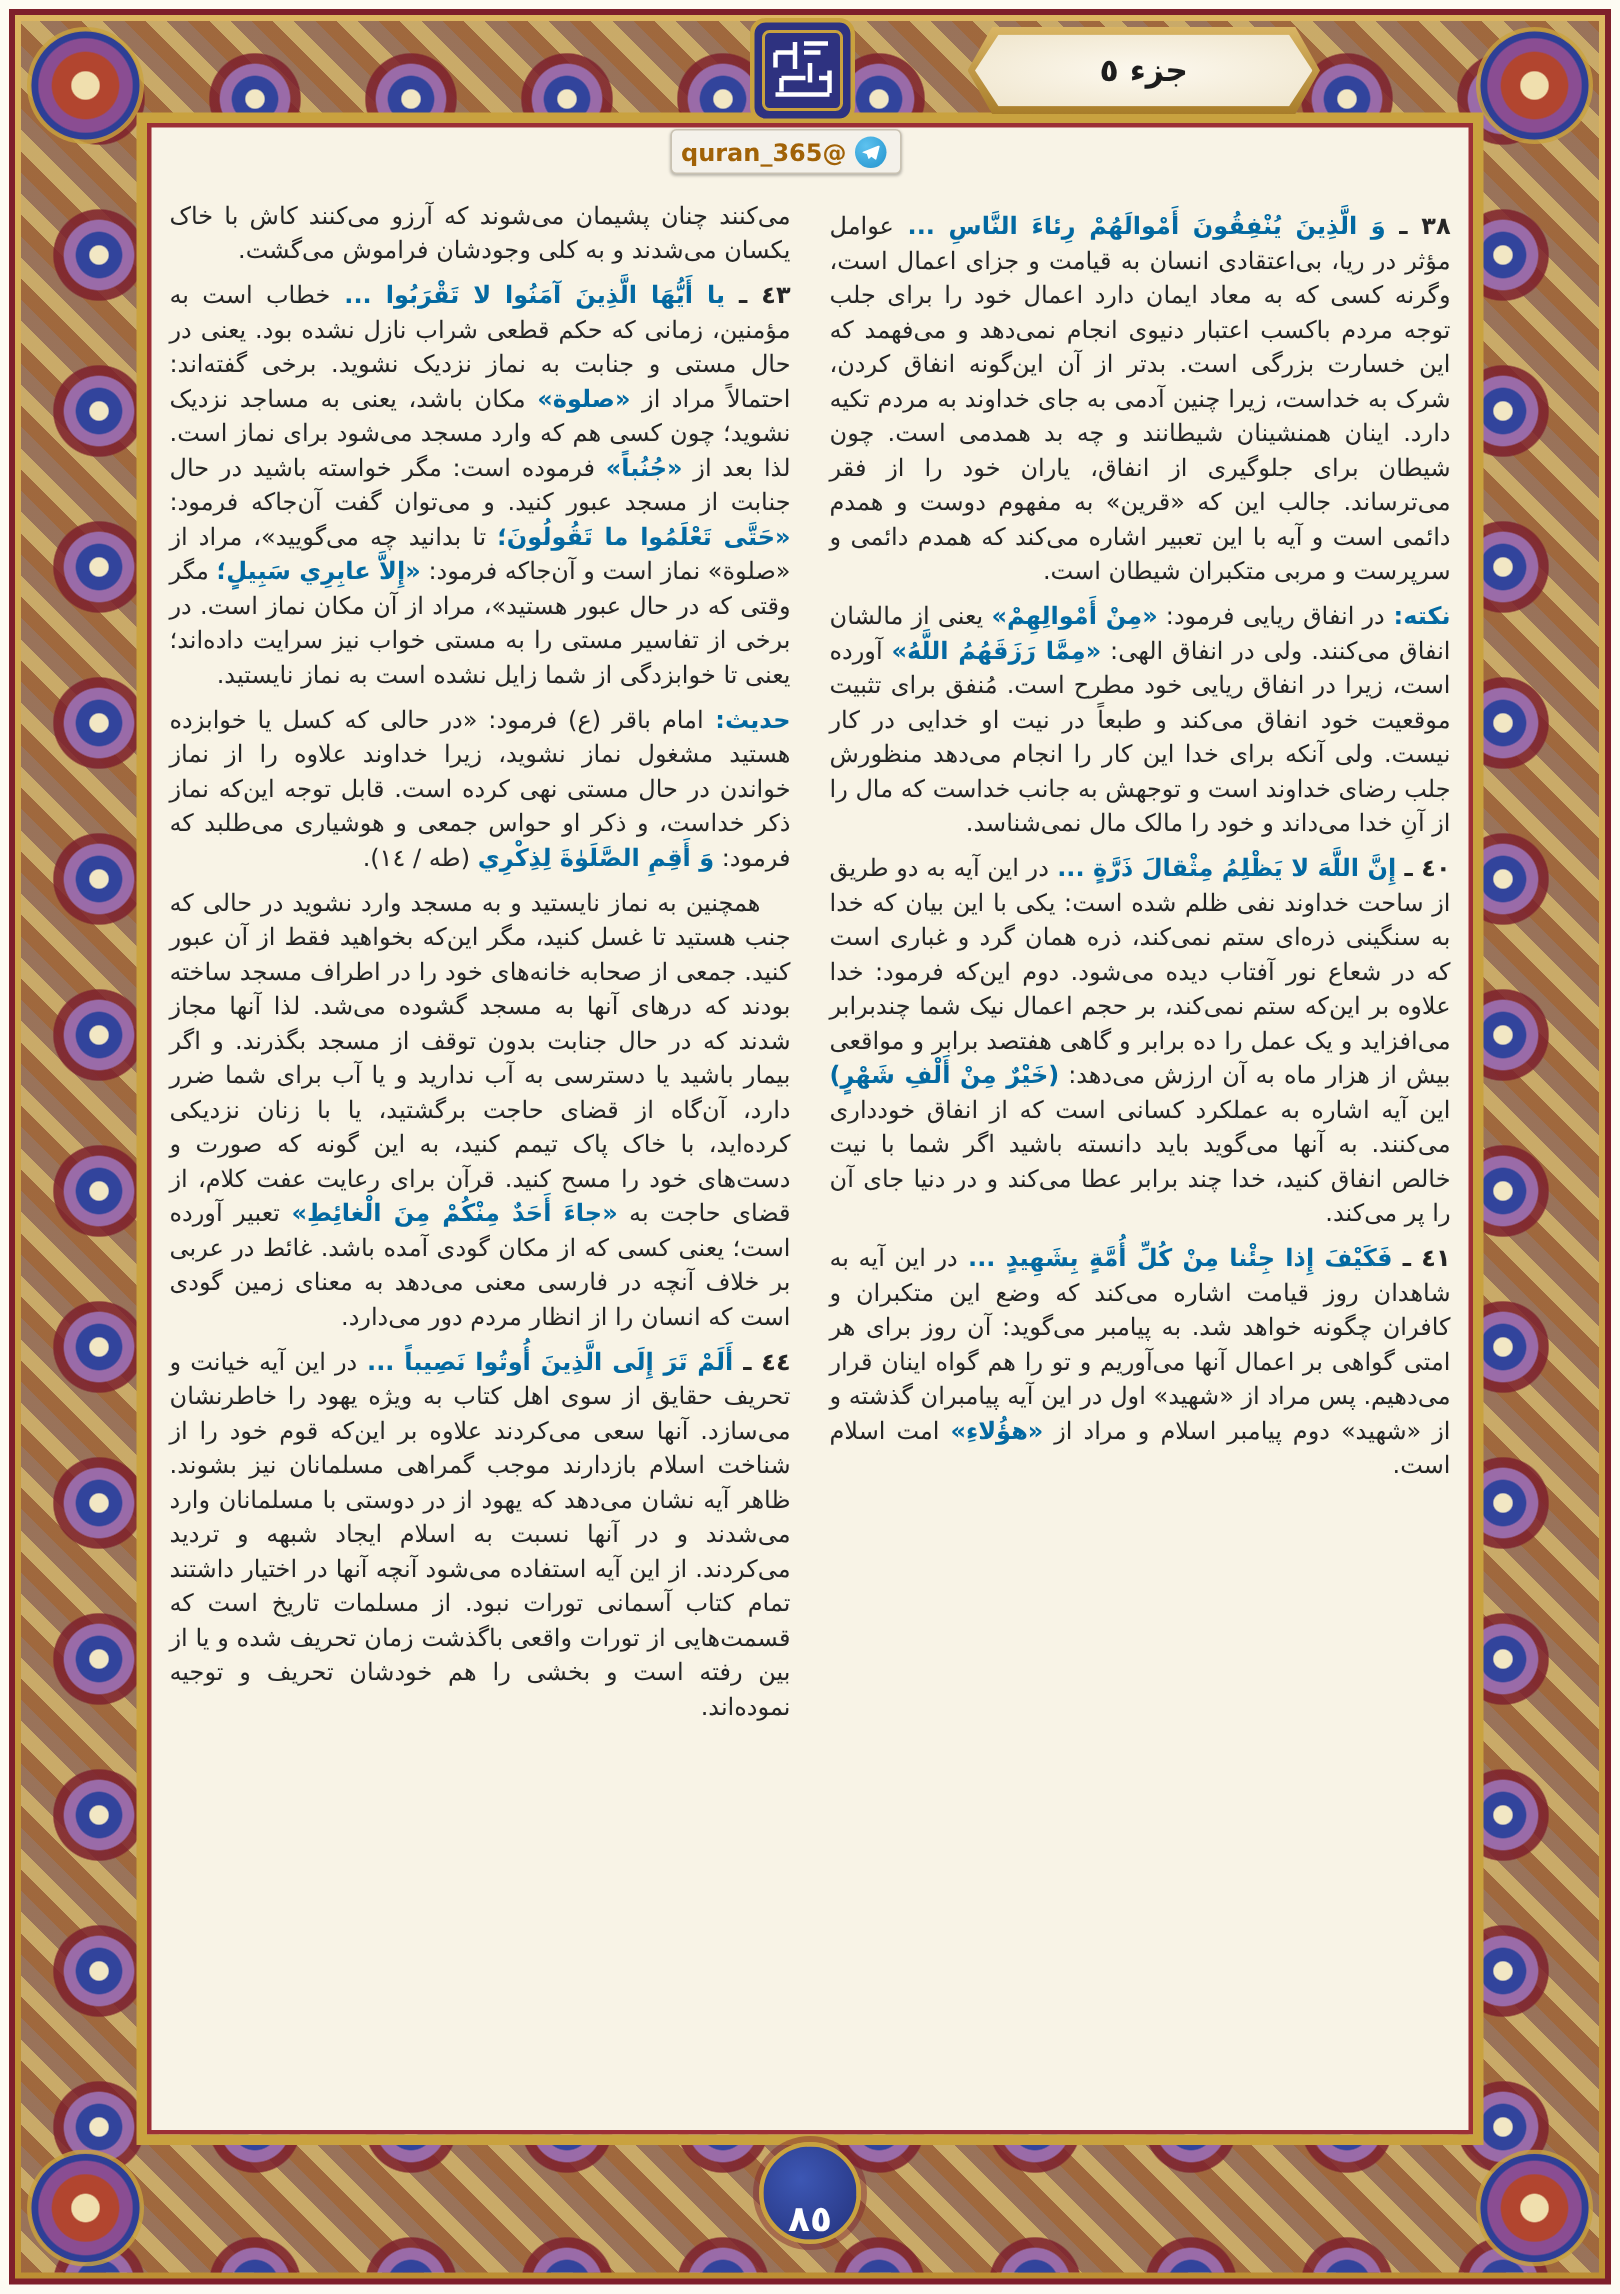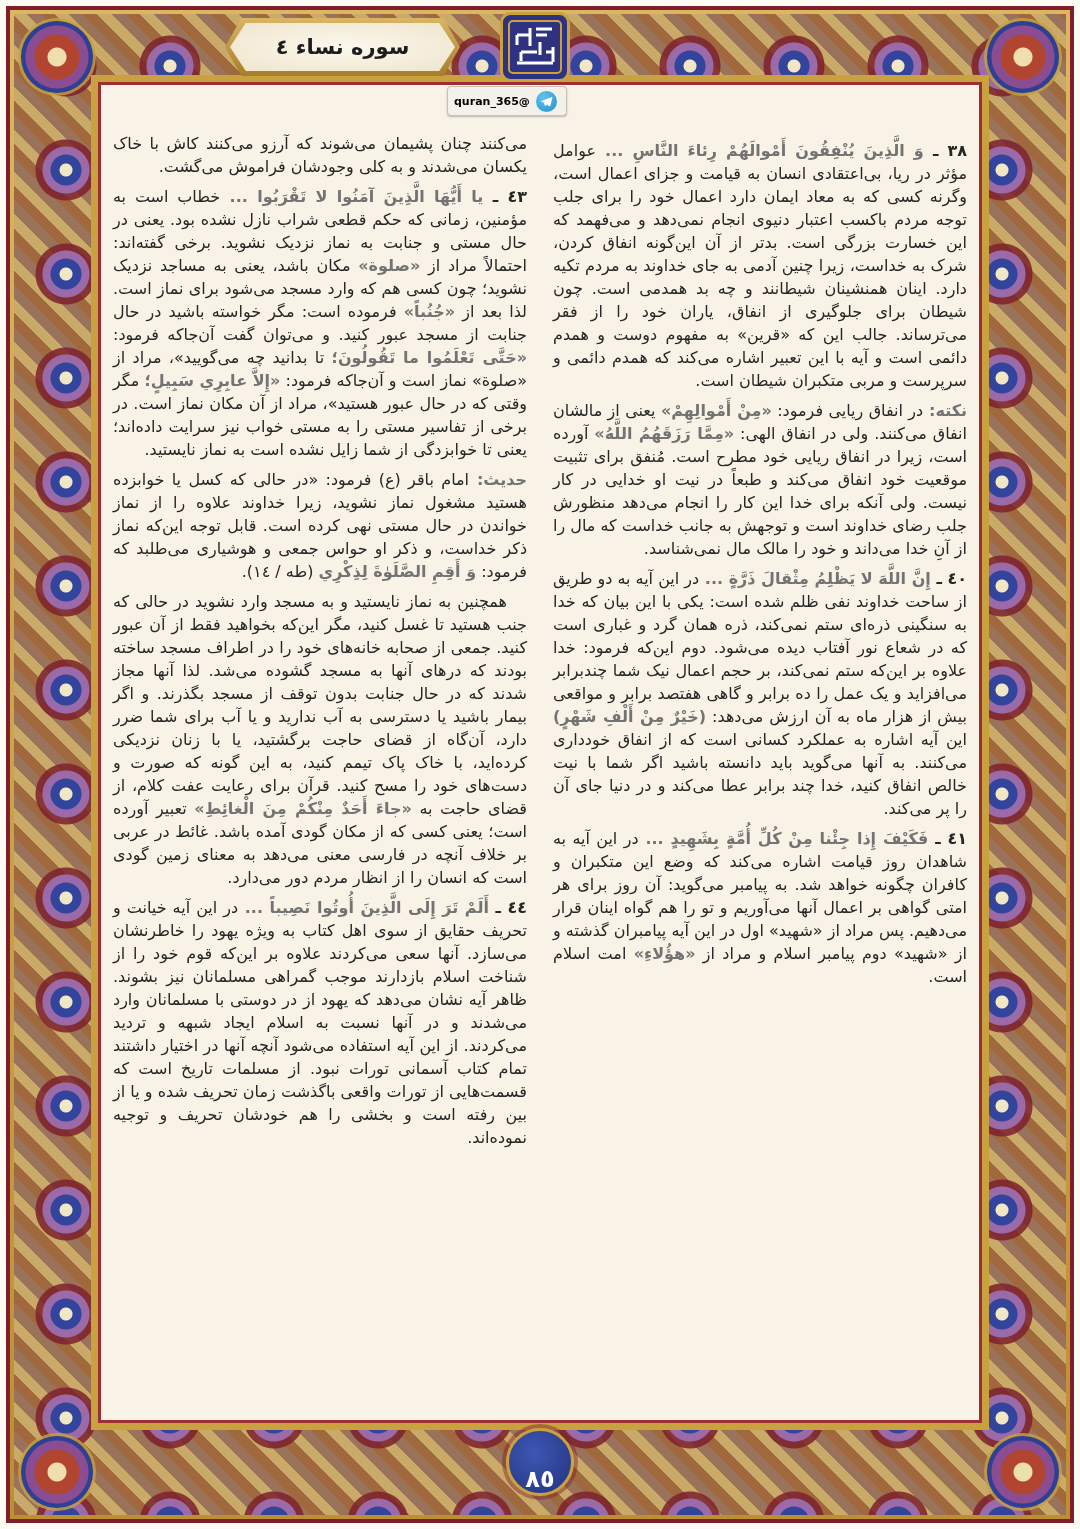--- a/index.html
+++ b/index.html
@@ -54,21 +54,21 @@
     position:absolute; left:447px; top:86px; height:28px;
     background:#f4f1ea; border:1px solid #c9c2b2; border-radius:4px;
     display:flex; align-items:center; gap:6px; padding:0 9px 0 6px;
     box-shadow:0 1px 2px rgba(0,0,0,.25);
   }
   .tg-circle {
     width:21px; height:21px; border-radius:50%;
     background:radial-gradient(circle at 35% 30%, #5ec2ef, #2293cd);
     display:flex; align-items:center; justify-content:center;
   }
-  .tg-handle { font-size:11px; font-weight:700; color:#000000; }
+  .tg-handle { font-size:16px; font-weight:700; color:#a16207; }
   
   .pagenum-med {
     position:absolute; left:50%; top:1428px; transform:translateX(-50%);
     width:62px; height:62px; border-radius:50%;
     background:radial-gradient(circle at 40% 35%, #3d57b4, #24327c);
     border:3px solid #c9a23f;
     display:flex; align-items:flex-end; justify-content:center;
     box-shadow:0 0 0 4px rgba(125,33,45,.45);
   }
   .pagenum { color:#ffffff; font-size:24px; font-weight:700; }
@@ -78,42 +78,42 @@
     direction:rtl; display:flex; gap:26px;
   }
   .col {
     flex:1 1 0; min-width:0;
     font-size:16px; line-height:23px; color:#262626;
     text-align:justify; text-justify:inter-word;
   }
   .para { margin:0 0 5px 0; }
   .para.section { margin-top:7px; }
   .para.indent { text-indent:20px; }
-  .red { color:#737373; font-weight:700;margin-top:20px; }
+  .red { color:#0369a1; font-weight:700;margin-top:20px; }
   .b   { font-weight:700; }
 </style>
 </head>
 <body>
 
 <div class="page">
 
   <div class="edge-maroon"></div>
   <div class="edge-gold"></div>
   <div class="band"></div>
   <div class="corner-med cm-tl"></div>
   <div class="corner-med cm-tr"></div>
   <div class="corner-med cm-bl"></div>
   <div class="corner-med cm-br"></div>
 
   <div class="paper"></div>
 
-  <div class="cartouche" style="left:225px; width:235px;">
+  <div class="cartouche" style="left:645px; width:235px;">
     <div class="cart-outer">
         <div class="cart-inner">
-      <span class="cart-label">سوره نساء ٤</span>
+      <span class="cart-label">جزء ٥</span>
     </div>
       </div>
   </div>
 
   <div class="logo-box">
     <svg viewBox="0 0 70 70" width="70" height="70" aria-hidden="true">
       <rect x="1.5" y="1.5" width="67" height="67" rx="9" fill="#2e3280" stroke="#c9a23f" stroke-width="3"></rect>
       <rect x="9" y="9" width="52" height="52" rx="4" fill="none" stroke="#c9a23f" stroke-width="2"></rect>
       <path d="M17 23h12M17 23v10M30 16v18M36 17h16M36 23h11M40 30v13M21 40h16M21 40v9M46 40h7M53 35v15M17 51h36" stroke="#ffffff" stroke-width="3" fill="none"></path>
     </svg>

